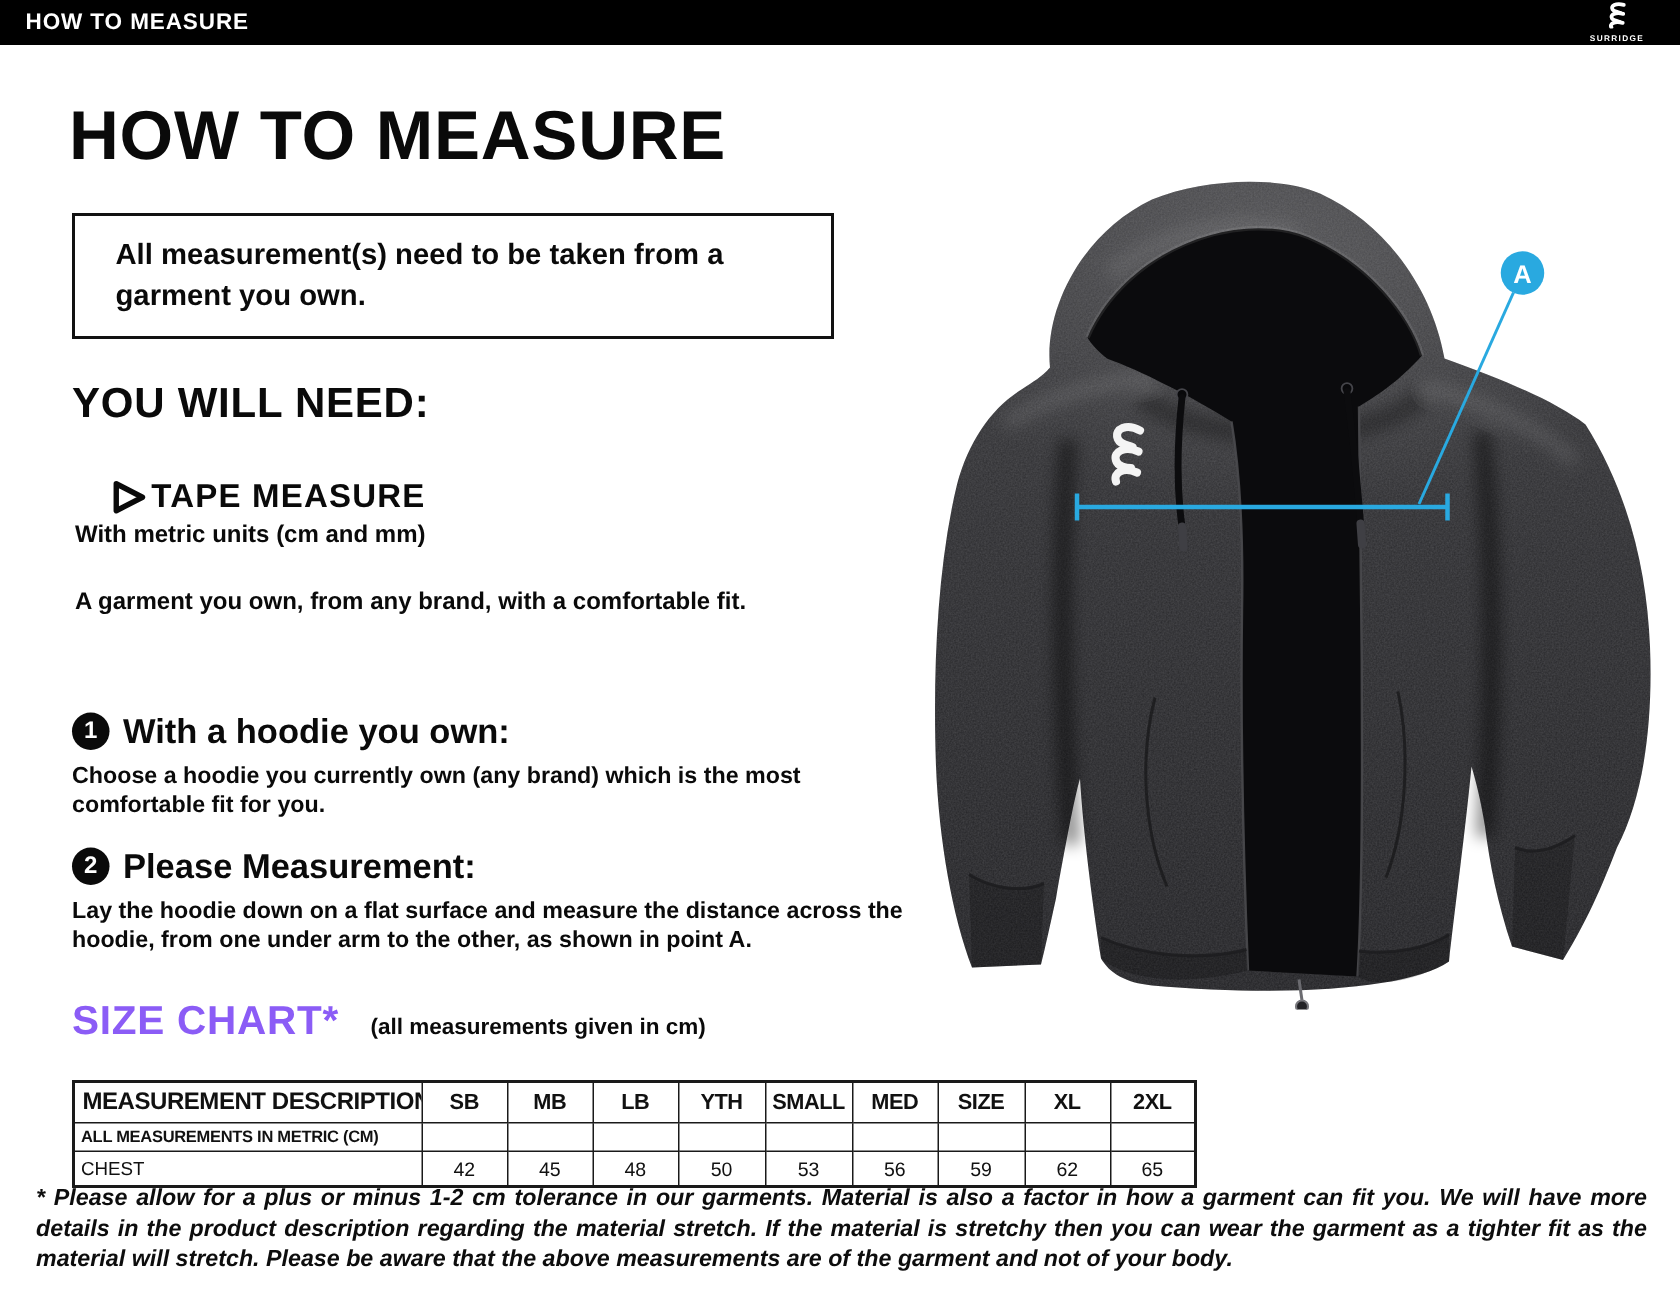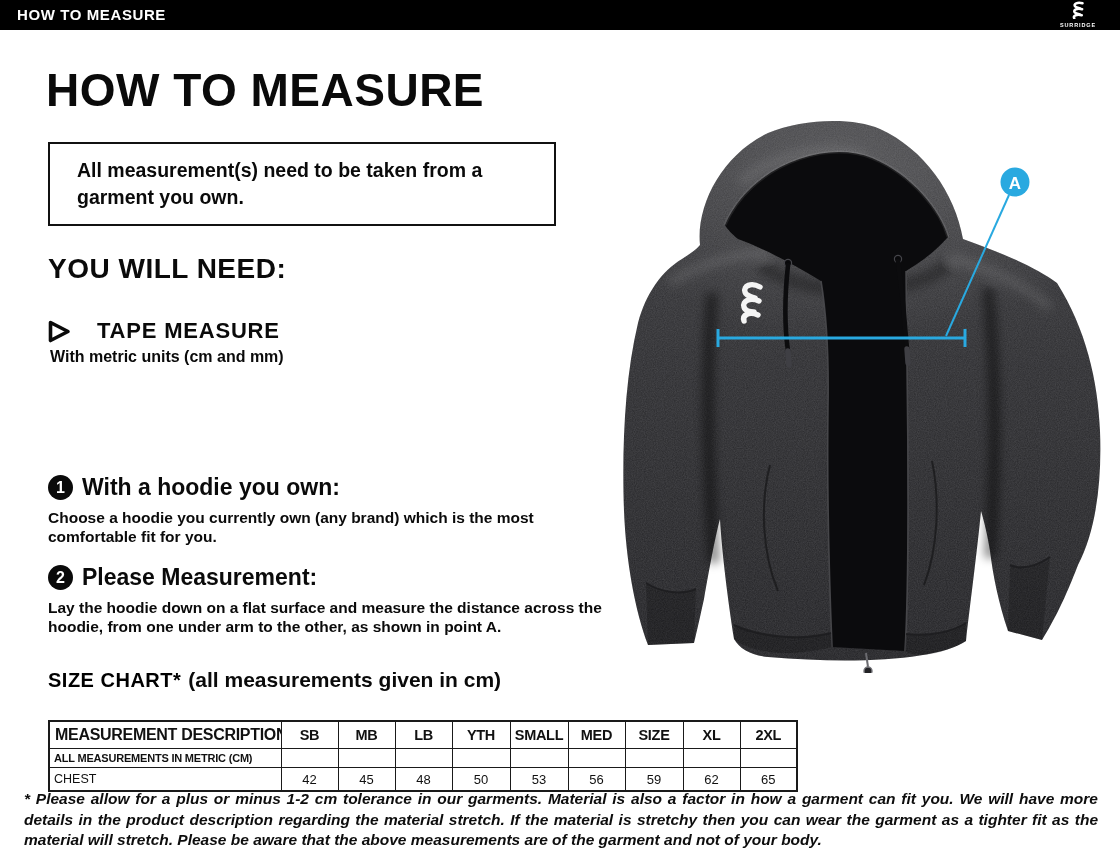--- a/index.html
+++ b/index.html
@@ -24,38 +24,38 @@
   }
   .note-box{
     position:absolute;left:48px;top:142px;width:450px;border:2px solid #111;
     padding:13px 27px;font-size:19.5px;font-weight:bold;line-height:27px;color:#0a0a0a;
   }
   .ywn-heading{
     position:absolute;left:48px;top:253px;margin:0;font-size:28px;font-weight:bold;
     letter-spacing:.5px;color:#0a0a0a;
   }
   .need-item{position:absolute;left:48px;}
-  .need-item .row{display:flex;align-items:center;gap:26px;}
+  .need-item .row{display:flex;align-items:center;gap:3px;justify-content:flex-end;}
   .need-label{font-size:22px;font-weight:bold;letter-spacing:.8px;color:#0a0a0a;}
   .need-desc{font-size:16px;font-weight:bold;margin-top:4px;margin-left:2px;color:#0a0a0a;}
   .tri-icon{width:23px;height:23px;display:block;}
   .step{position:absolute;left:48px;}
   .step .row{display:flex;align-items:center;gap:9px;}
   .step-num{
     width:25px;height:25px;border-radius:50%;background:#0a0a0a;color:#fff;
     font-size:16px;font-weight:bold;display:flex;align-items:center;justify-content:center;
   }
   .step-title{font-size:23px;font-weight:bold;color:#0a0a0a;}
   .step-desc{font-size:15.5px;font-weight:bold;line-height:19px;margin-top:7px;color:#0a0a0a;}
   .step1 .step-desc{width:545px;}
   .step2 .step-desc{width:565px;}
   
   .size-chart-heading{position:absolute;left:48px;top:665px;margin:0;}
-  .size-chart-heading .big{font-size:20px;font-weight:bold;letter-spacing:.5px;color:#000000;}
-  .size-chart-heading .small{font-size:21px;font-weight:bold;margin-left:7px;color:#0a0a0a;}
+  .size-chart-heading .big{font-size:27px;font-weight:bold;letter-spacing:.5px;color:#8b5cf6;}
+  .size-chart-heading .small{font-size:15px;font-weight:bold;margin-left:21px;color:#0a0a0a;}
   table.size-chart{
     position:absolute;left:48px;top:720px;width:748px;border-collapse:collapse;
     table-layout:fixed;border:2px solid #1a1a1a;
   }
   table.size-chart th,table.size-chart td{
     border:1px solid #1a1a1a;padding:0;text-align:center;vertical-align:middle;
     overflow:hidden;white-space:nowrap;
   }
   table.size-chart th{height:26px;font-size:14.5px;font-weight:bold;letter-spacing:-.3px;}
   table.size-chart th.c-desc{text-align:left;padding-left:5px;font-size:16px;}
@@ -99,20 +99,21 @@
   <div class="row">
     <svg class="tri-icon" viewBox="0 0 23 23">
       <polygon points="2.5,2.5 20,11.5 2.5,20.5" fill="none" stroke="#0a0a0a" stroke-width="3.6" stroke-linejoin="round"></polygon>
     </svg>
     <span class="need-label">TAPE MEASURE</span>
   </div>
   <div class="need-desc">With metric units (cm and mm)</div>
 </div>
 
 <div class="need-item" style="top:389px;">
+  <div class="need-desc">A garment you own, from any brand, with a comfortable fit.</div>
 </div>
 
 <div class="step step1" style="top:474px;">
   <div class="row">
     <div class="step-num">1</div>
     <span class="step-title">With a hoodie you own:</span>
   </div>
   <div class="step-desc">Choose a hoodie you currently own (any brand) which is the most comfortable fit for you.</div>
 </div>
 

